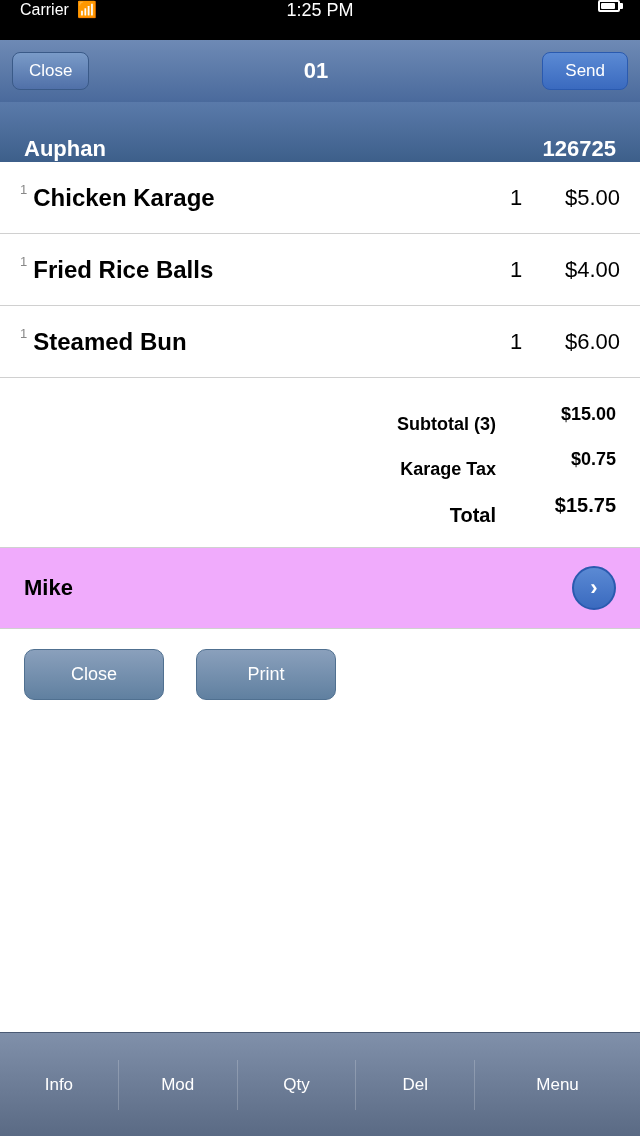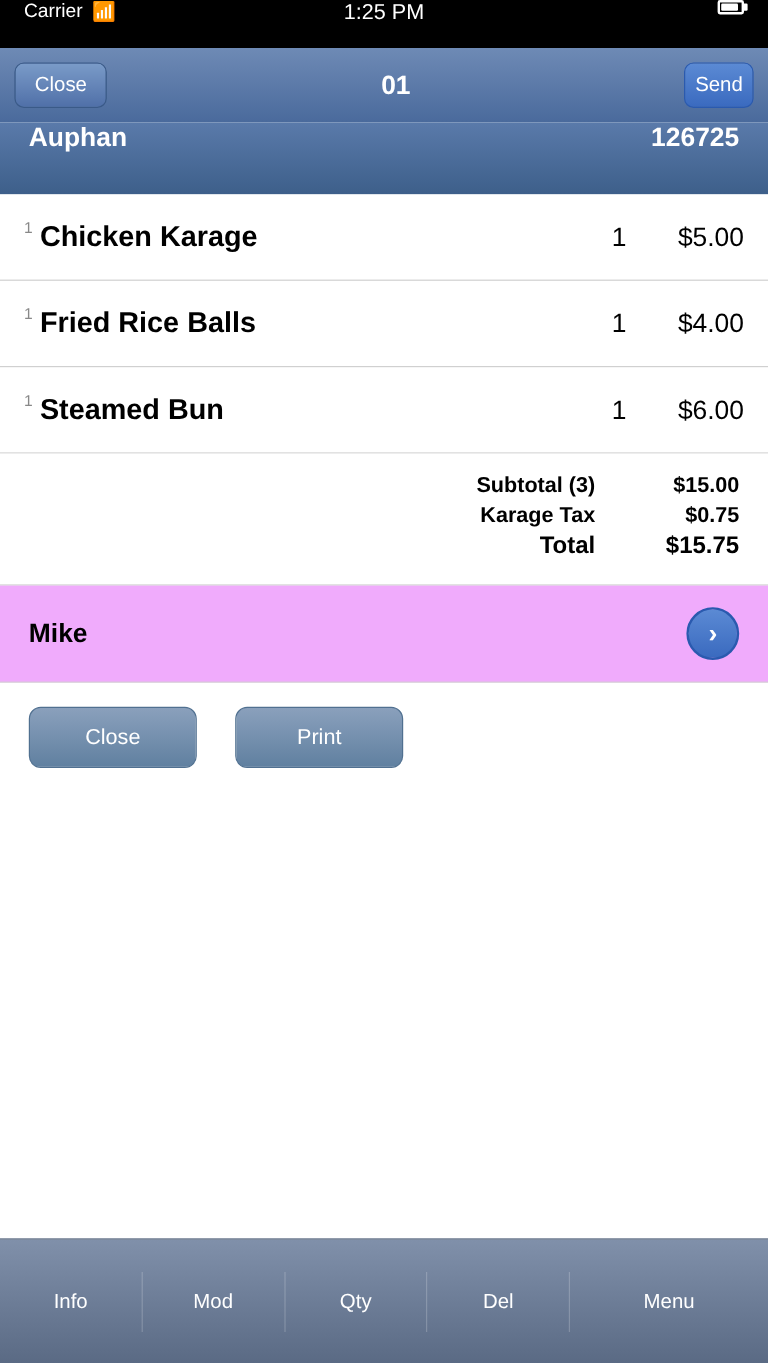--- a/index.html
+++ b/index.html
@@ -55,31 +55,31 @@
       font-size: 22px;
       font-weight: bold;
     }
     .send-button {
       background: linear-gradient(to bottom, #5b8ad4 0%, #3a6abf 100%);
       border: 1px solid #2a5aaf;
       border-radius: 8px;
       color: #fff;
       font-size: 17px;
       font-weight: 500;
-      padding: 8px 8px;
+      padding: 8px 22px;
       cursor: pointer;
     }
 
     
     .restaurant-header {
       width: 100%;
       height: 60px;
       background: linear-gradient(to bottom, #5a7aaa 0%, #3d5f8a 100%);
       display: flex;
-      align-items: flex-start;
+      align-items: flex-end;
       justify-content: space-between;
       padding: 0 24px;
     }
     .restaurant-name {
       color: #fff;
       font-size: 22px;
       font-weight: bold;
     }
     .order-number {
       color: #fff;
@@ -139,20 +139,21 @@
       display: flex;
       justify-content: flex-end;
       align-items: center;
       margin-bottom: 4px;
     }
     .totals-label {
       font-size: 18px;
       font-weight: bold;
       color: #000;
       margin-right: 40px;
+      margin-top: 20px;
     }
     .totals-value {
       font-size: 18px;
       font-weight: bold;
       color: #000;
       min-width: 80px;
       text-align: right;
     }
     .totals-row.total .totals-label,
     .totals-row.total .totals-value {

